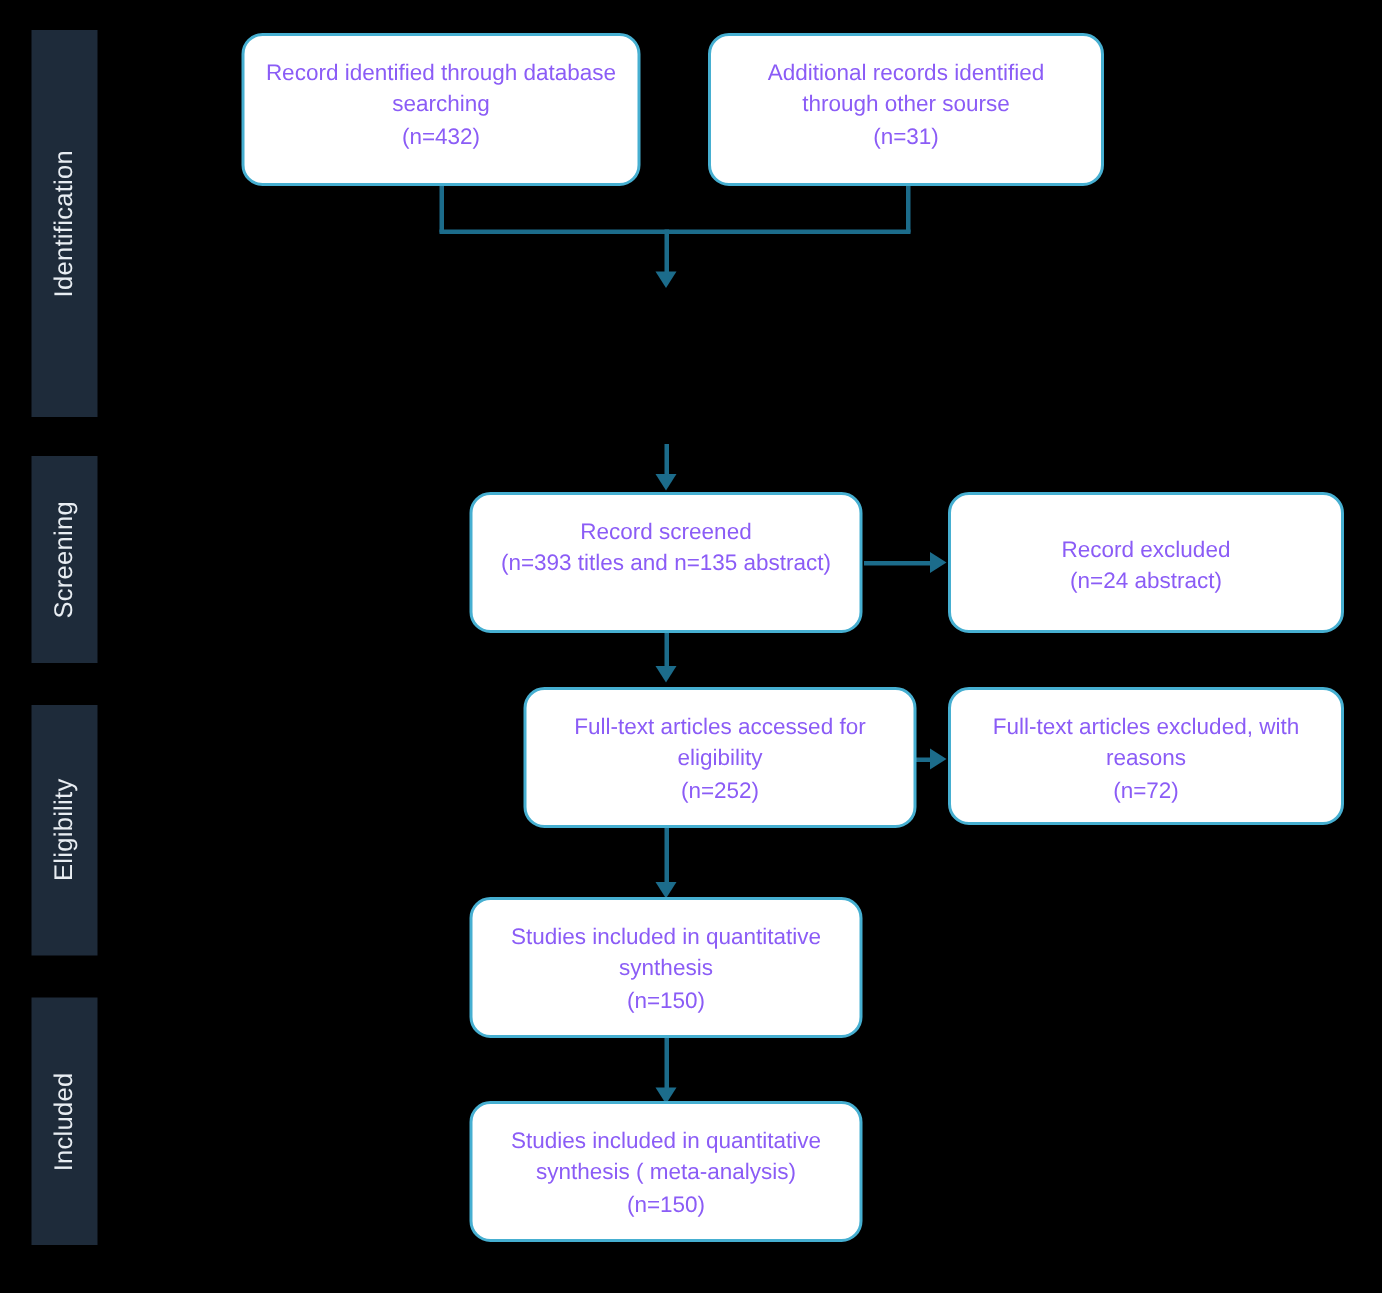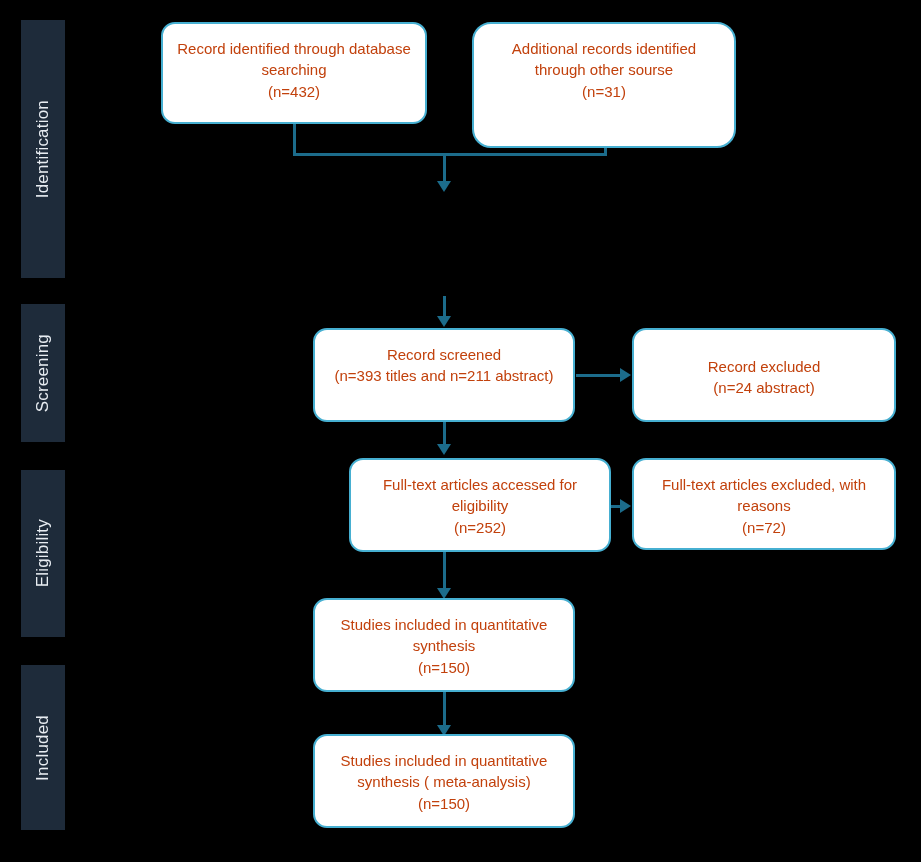--- a/index.html
+++ b/index.html
@@ -39,21 +39,21 @@
   .flow-box {
     position: absolute;
     box-sizing: border-box;
     background: #ffffff;
     border: 2.5px solid #46afd1;
     border-radius: 14px;
     display: flex;
     align-items: flex-start;
     justify-content: center;
     text-align: center;
-    color: #c2410c;
+    color: #8b5cf6;
     font-size: 15px;
     line-height: 1.42;
     padding: 14px 12px 10px 12px;
     font-family: "Liberation Sans", "DejaVu Sans", sans-serif;
     white-space: pre-line;
   }
   .flow-box.center-text {
     align-items: center;
     padding-top: 14px;
   }
@@ -127,26 +127,26 @@
 
   <div class="conn conn-v" style="left:443px; top:552px; height:38px;"></div>
   <div class="arrow-down" style="left:437px; top:588px;"></div>
 
   <div class="conn conn-v" style="left:443px; top:691px; height:36px;"></div>
   <div class="arrow-down" style="left:437px; top:725px;"></div>
 
   <div class="flow-box" style="left:161px; top:22px; width:266px; height:102px;">Record identified through database searching
 (n=432)</div>
 
-  <div class="flow-box" style="left:472px; top:22px; width:264px; height:126px;border-radius:19px;">Additional records identified through other sourse
+  <div class="flow-box" style="left:472px; top:22px; width:264px; height:102px;">Additional records identified through other sourse
 (n=31)</div>
 
 
   <div class="flow-box" style="left:313px; top:328px; width:262px; height:94px;">Record screened
-(n=393 titles and n=211 abstract)</div>
+(n=393 titles and n=135 abstract)</div>
 
   <div class="flow-box center-text" style="left:632px; top:328px; width:264px; height:94px;">Record excluded
 (n=24 abstract)</div>
 
   <div class="flow-box" style="left:313px; top:458px; width:262px; height:94px;margin-left:36px;">Full-text articles accessed for eligibility
 (n=252)</div>
 
   <div class="flow-box center-text" style="left:632px; top:458px; width:264px; height:92px;">Full-text articles excluded, with reasons
 (n=72)</div>
 

